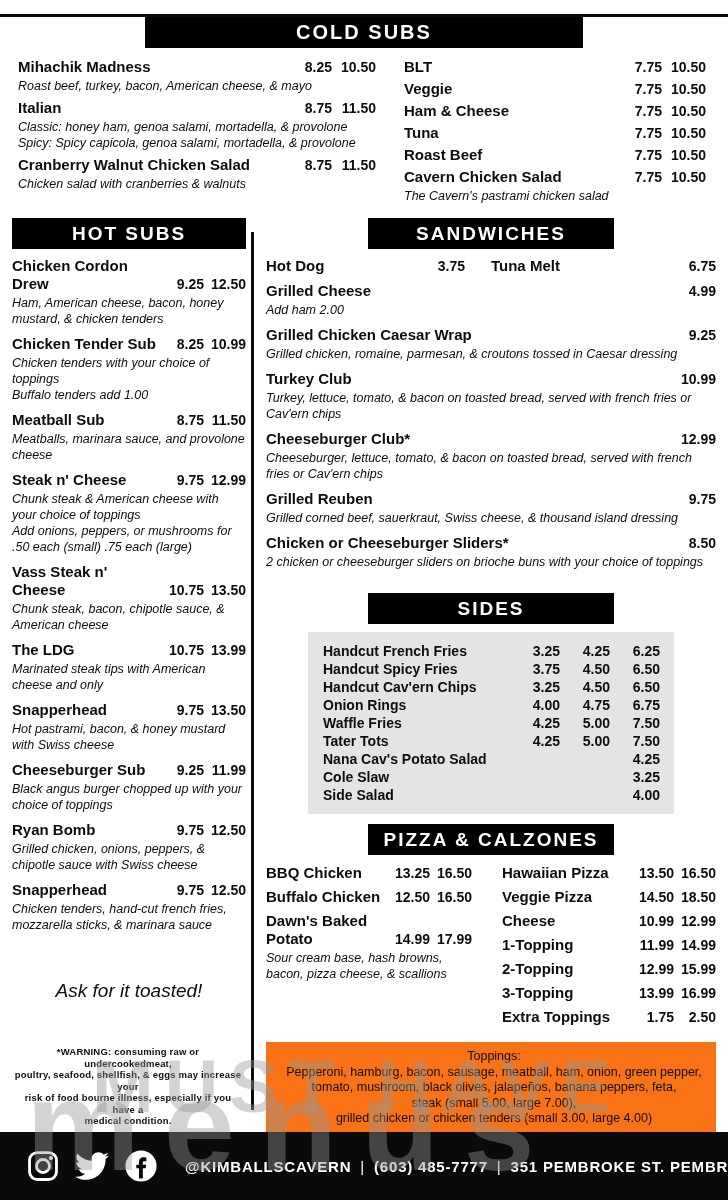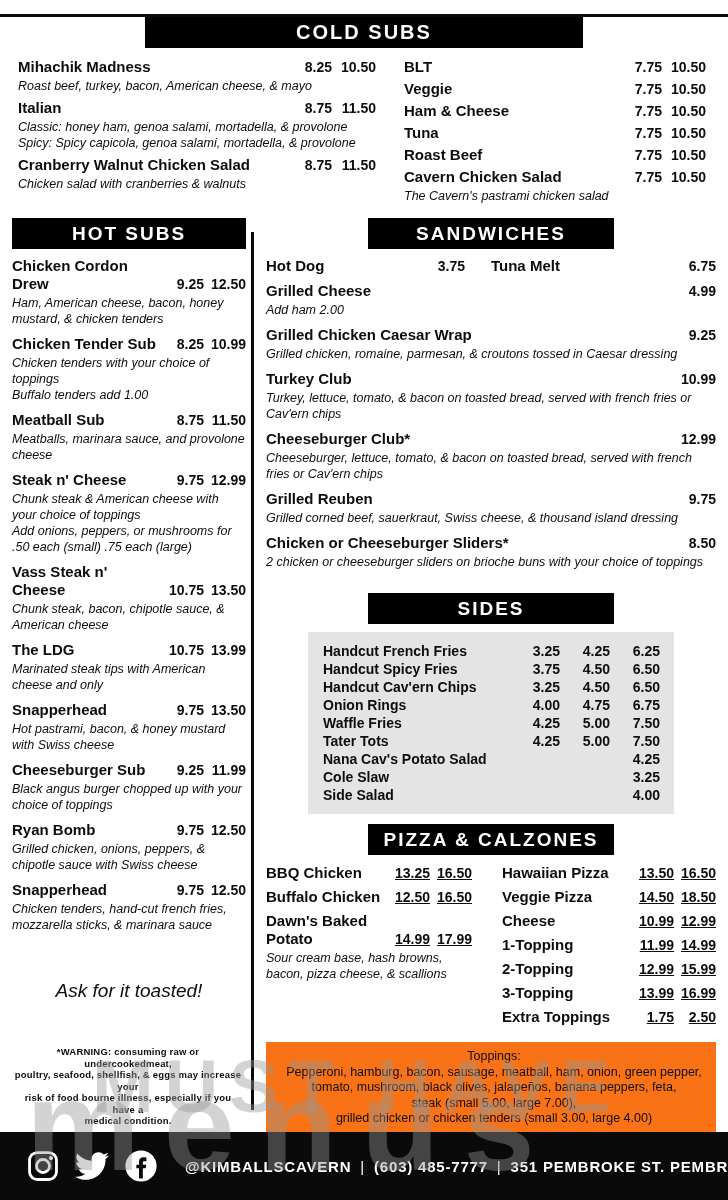--- a/index.html
+++ b/index.html
@@ -52,21 +52,21 @@
   .sidesbox { width:366px; margin:7px auto 0 auto; background:#e4e4e4; padding:10px 14px 10px 15px; box-sizing:border-box; }
   .srow { display:flex; align-items:flex-end; }
   .srow .nm { font-size:14px; line-height:18px; }
   .srow .pr { width:50px; font-size:14px; line-height:18px; }
 
   .pizzahead { margin-top:10px !important; margin-bottom:9px !important; }
   .pizzagrid { display:flex;gap:12px; }
   .pzl { width:206px; }
   .pzr { flex:1; margin-left:18px; }
   .pz { margin-bottom:6px; }
-  .pz .pr { width:42px;text-decoration:underline; }
+  .pz .pr { width:42px; }
 
   .topbox {
     margin-top:10px; background:#f97316; padding:7px 4px 9px 10px;
     text-align:center; font-size:12.5px; line-height:15.5px;
   }
   .topbox .tlines { white-space:pre-line; }
   .topbox .glu { margin-top:9px; }
 
   .toasted { position:absolute; left:12px; top:980px; width:234px; text-align:center;
              font-style:italic; font-size:19px; }

